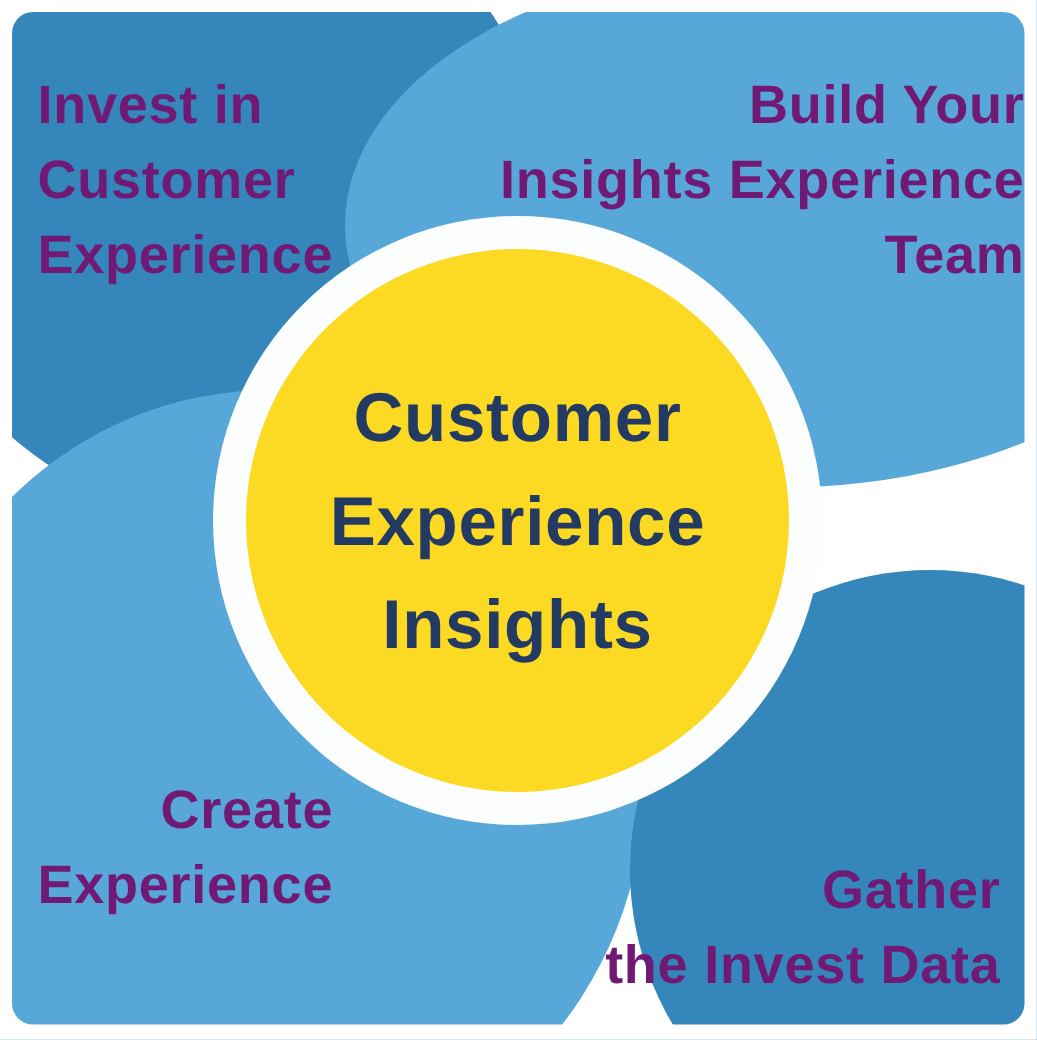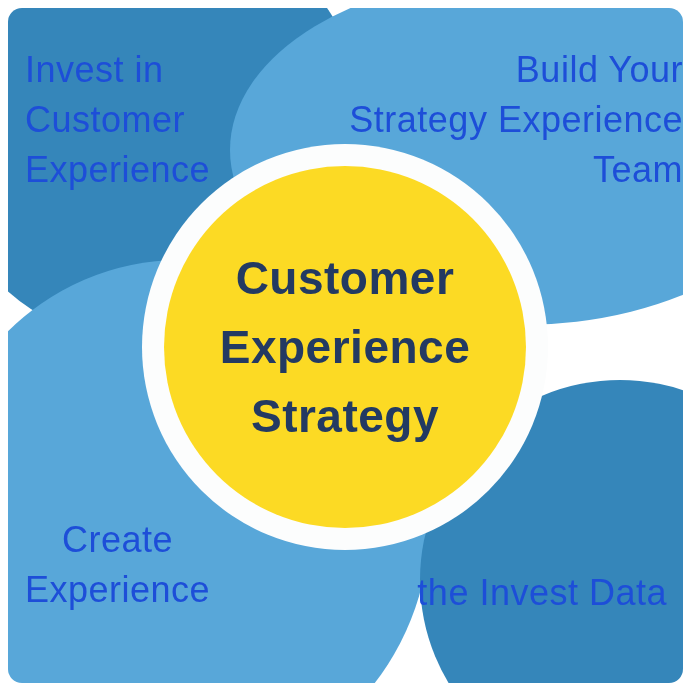--- a/index.html
+++ b/index.html
@@ -54,69 +54,70 @@
   .center-title {
     text-align: center;
     font-weight: bold;
     font-size: 46px;
     line-height: 69px;
     letter-spacing: 0.5px;
   }
   .quad-label {
     position: absolute;
     z-index: 6;
-    color: #1d4ed8;
-    font-weight: normal;
+    color: #701a75;
+    font-weight: bold;
     font-size: 36px;
     line-height: 50px;
     letter-spacing: 0.5px;
     white-space: nowrap;
   }
   .quad-tl { left: 17px;  top: 37px;  text-align: left; }
   .quad-tr { right: 0; top: 37px;  text-align: right; }
-  .quad-bl { left: 17px;  top: 507px; text-align: center; }
+  .quad-bl { left: 17px;  top: 507px; text-align: right; }
   .quad-br { right: 16px; top: 560px; text-align: right; }
 </style>
 </head>
 <body>
 
 <div class="frame">
 
   <div class="petal petal-tl" style="background-color: rgb(53, 134, 186);"></div>
 
   <div class="petal petal-bl" style="background-color: rgb(88, 167, 217);"></div>
 
   <div class="petal petal-br" style="background-color: rgb(53, 134, 186);"></div>
 
   <div class="petal petal-tr" style="background-color: rgb(88, 167, 217);"></div>
 
   <div class="center-ring" style="background-color: rgb(252, 253, 253);">
     <div class="center-circle" style="background-color: rgb(252, 218, 36);">
       <div class="center-title" style="color: rgb(35, 58, 98);">
         <div>Customer</div>
         <div>Experience</div>
-        <div>Strategy</div>
+        <div>Insights</div>
       </div>
     </div>
   </div>
 
   <div class="quad-label quad-tl">
     <div>Invest in</div>
     <div>Customer</div>
     <div>Experience</div>
   </div>
 
   <div class="quad-label quad-tr">
     <div>Build Your</div>
-    <div>Strategy Experience</div>
+    <div>Insights Experience</div>
     <div>Team</div>
   </div>
 
   <div class="quad-label quad-bl">
     <div>Create</div>
     <div>Experience</div>
   </div>
 
   <div class="quad-label quad-br">
+    <div>Gather</div>
     <div>the Invest Data</div>
   </div>
 
 </div>
 
 </body></html>

